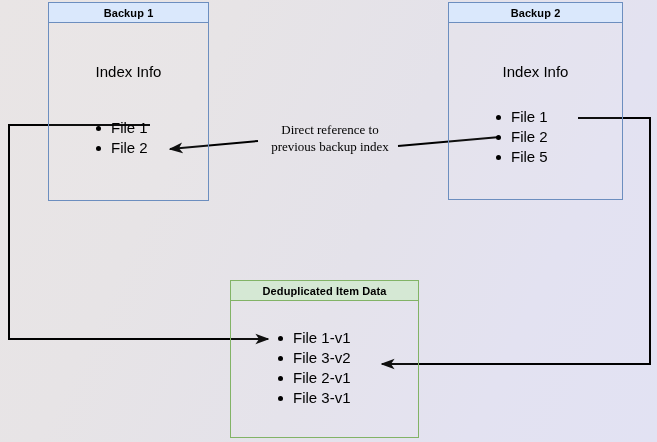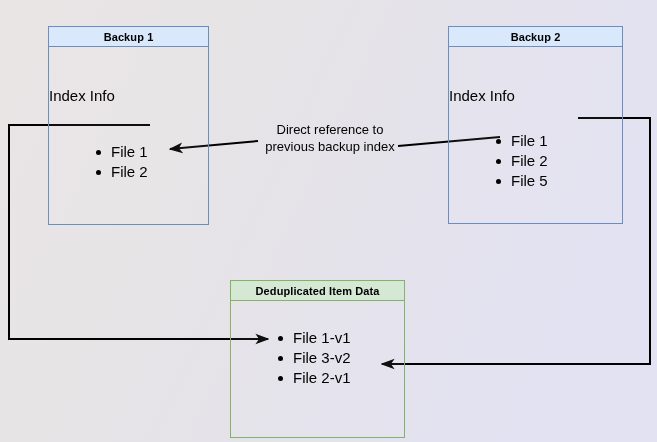--- a/index.html
+++ b/index.html
@@ -42,40 +42,40 @@
   }
   .node-body {
     box-sizing: border-box;
     position: relative;
     background: rgba(255,255,255,0.06);
   }
 
   .blue-node .node-header {
     background: #dae8fc;
     border: 1px solid #6c8ebf;
-    margin-top: 24px;
   }
   .blue-node .node-body {
     border: 1px solid #6c8ebf;
     border-top: none;
   }
 
   .green-node .node-header {
     background: #d5e8d4;
     border: 1px solid #82b366;
   }
   .green-node .node-body {
     border: 1px solid #82b366;
     border-top: none;
   }
 
   .index-title {
     position: absolute;
     left: 0;
     right: 0;
+    text-align: center;
     font-size: 15px;
     color: #000000;
   }
 
   .file-list {
     position: absolute;
     margin: 0;
     padding: 0;
     list-style: none;
   }
@@ -144,27 +144,28 @@
     <div class="node-body" style="height:177px;">
       <div class="index-title" style="top:40px;">Index Info</div>
       <ul class="file-list" style="left:46px; top:84px;">
         <li>File 1</li>
         <li>File 2</li>
         <li>File 5</li>
       </ul>
     </div>
   </div>
 
-  <div class="node green-node" style="left:230px; top:280px; width:175px; height:158px;">
+  <div class="node green-node" style="left:230px; top:280px; width:189px; height:158px;">
     <div class="node-header">Deduplicated Item Data</div>
     <div class="node-body" style="height:137px;">
       <ul class="file-list" style="left:46px; top:27px;">
         <li>File 1-v1</li>
         <li>File 3-v2</li>
         <li>File 2-v1</li>
+        <li>File 3-v1</li>
       </ul>
     </div>
   </div>
 
-  <div class="edge-label" style="left:248px; top:121px; width:164px;">Direct reference to
+  <div class="edge-label" style="left:248px; top:121px; width:164px;font-family:Liberation Serif, serif;">Direct reference to
 previous backup index</div>
 
 </div>
 
 </body></html>

